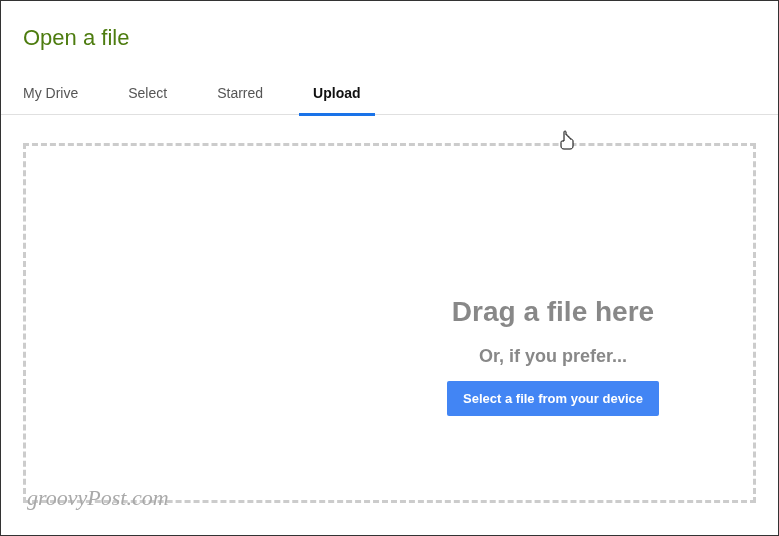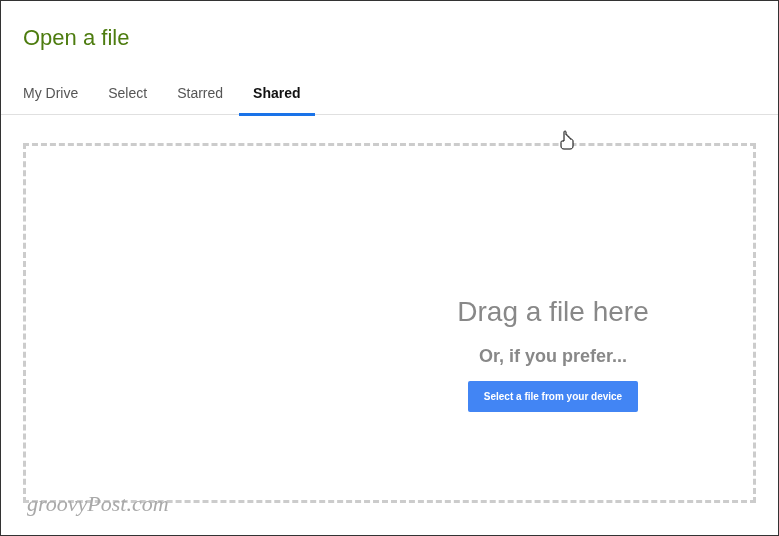--- a/index.html
+++ b/index.html
@@ -22,21 +22,21 @@
       overflow: hidden;
     }
     .title {
       font-size: 22px;
       color: #4d7c0f;
       padding: 24px 0 0 22px;
       font-weight: 400;
     }
     .tabs {
       display: flex;
-      gap: 30px;
+      gap: 50px;
       padding: 34px 0 0 22px;
     }
     .tab {
       font-size: 14px;
       color: #555;
       cursor: pointer;
       padding-bottom: 14px;
       position: relative;
     }
     .tab.active {
@@ -68,43 +68,43 @@
     .drop-content {
       position: absolute;
       right: 70px;
       top: 150px;
       text-align: center;
       width: 260px;
     }
     .drag-title {
       font-size: 28px;
       color: #888;
-      font-weight: 400;
+      font-weight: 700;
       margin-bottom: 18px;
     }
     .prefer-text {
       font-size: 18px;
       color: #888;
       font-weight: 700;
       margin-bottom: 14px;
     }
     .select-button {
       background: #4285f4;
       color: #fff;
       border: none;
       padding: 10px 16px;
-      font-size: 10px;
+      font-size: 13px;
       font-weight: 700;
       border-radius: 2px;
       cursor: pointer;
     }
     .watermark {
       position: absolute;
       left: 26px;
-      bottom: 18px;
+      bottom: 24px;
       font-family: Georgia, 'Times New Roman', serif;
       font-size: 22px;
       color: #a9a9a9;
       font-style: italic;
     }
     .cursor-icon {
       position: absolute;
       left: 558px;
       top: 129px;
       width: 16px;
@@ -116,21 +116,21 @@
 </head>
 <body>
 
 <div class="frame">
   <h1 class="title">Open a file</h1>
 
   <div class="tabs">
     <div class="tab">My Drive</div>
     <div class="tab">Select</div>
     <div class="tab">Starred</div>
-    <div class="tab active">Shared</div>
+    <div class="tab active">Upload</div>
   </div>
   <div class="tab-divider"></div>
 
   <div class="dropzone-container">
     <div class="dropzone">
       <div class="drop-content">
         <div class="drag-title">Drag a file here</div>
         <div class="prefer-text">Or, if you prefer...</div>
         <button class="select-button">Select a file from your device</button>
       </div>

